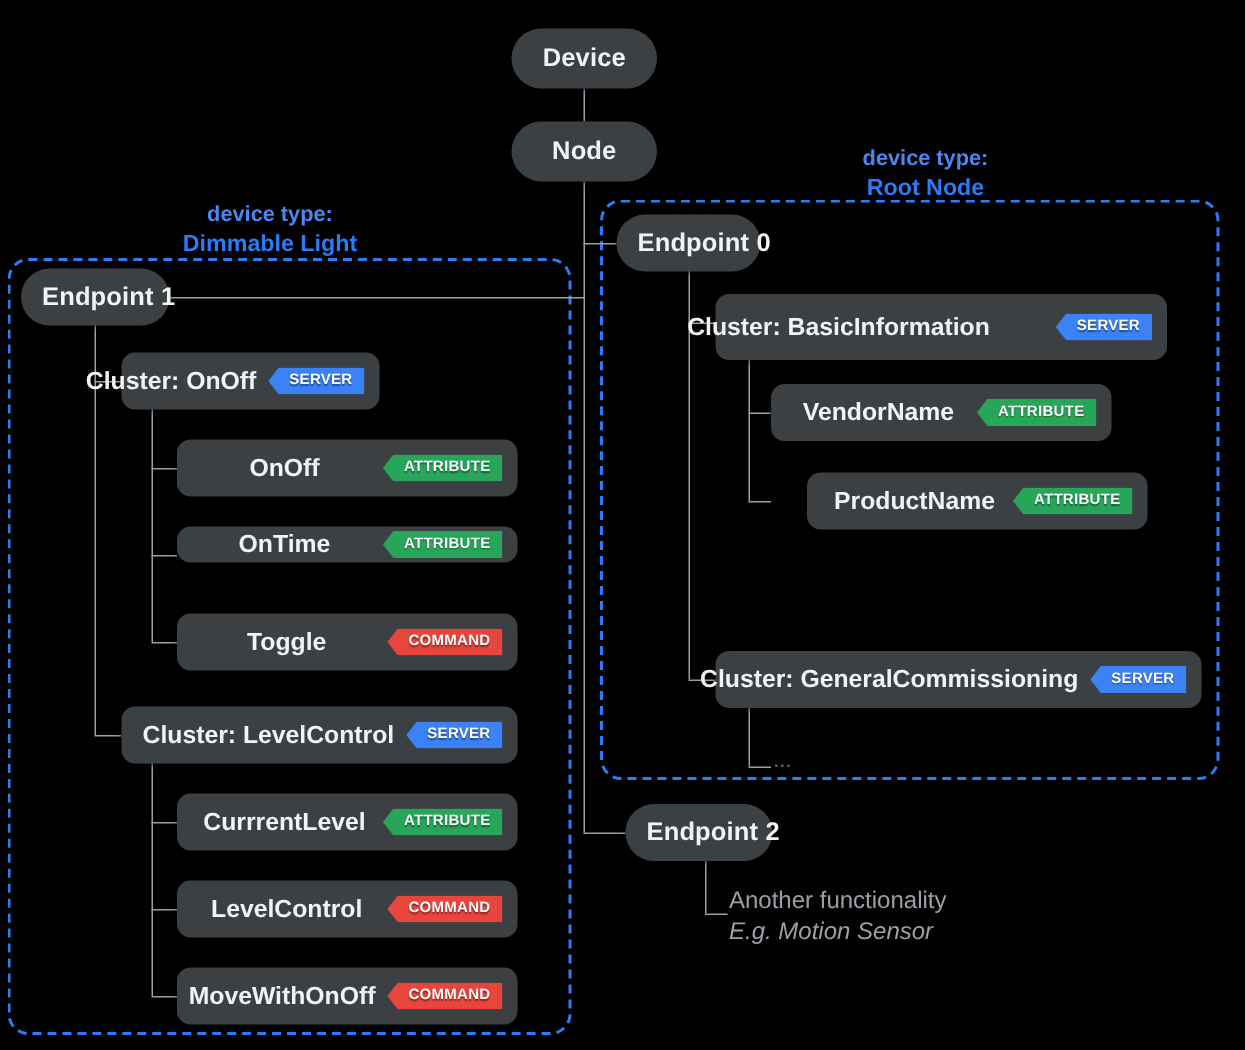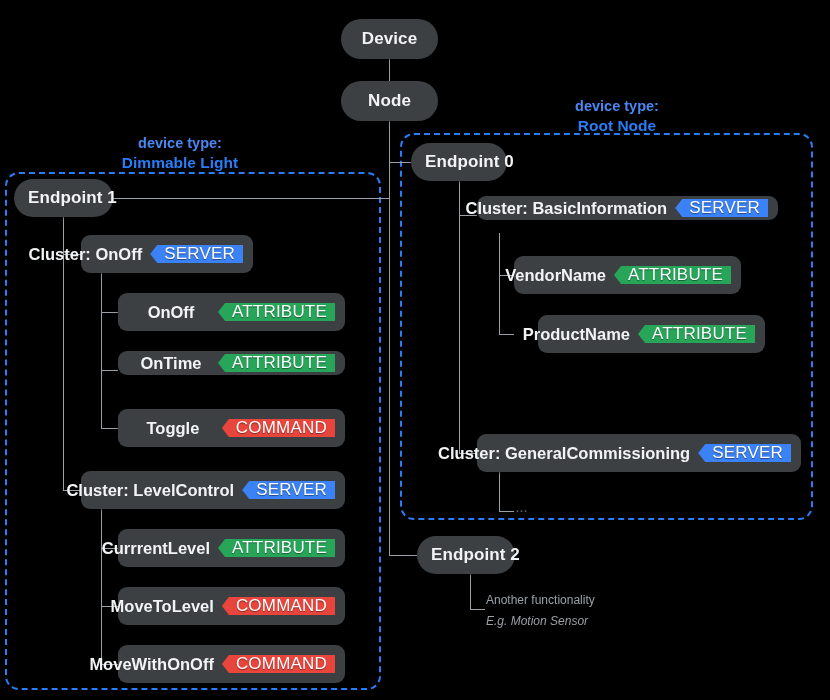--- a/index.html
+++ b/index.html
@@ -94,40 +94,40 @@
     white-space: nowrap;
     margin-right: auto;
     margin-left: auto;
     padding-left: 14px;
   }
 
   
   .badge {
     position: relative;
     display: inline-block;
-    font-size: 17px;
-    font-weight: 400;
+    font-size: 10px;
+    font-weight: 700;
     letter-spacing: 0.2px;
     color: #ffffff;
     padding: 2px 8px 2px 14px;
     margin-left: 8px;
     white-space: nowrap;
     clip-path: polygon(7px 0, 100% 0, 100% 100%, 7px 100%, 0 50%);
     line-height: 14px;
     text-shadow: 0 1px 1px rgba(0,0,0,0.45);
   }
   .badge.server    { background: #3b82f6; }
   .badge.attribute { background: #27a65a; }
   .badge.command   { background: #e8453c; }
 
   
   .note {
     position: absolute;
     color: #9aa0a6;
-    font-size: 12px;
+    font-size: 16px;
     white-space: nowrap;
     line-height: 21px;
   }
   .note .note-italic {
     display: block;
     font-style: italic;
   }
   .ellipsis {
     position: absolute;
     color: #5f6368;
@@ -230,29 +230,29 @@
   <div class="row" style="left:81px; top:471px; width:264px; height:38px;">
     <span class="rlabel">Cluster: LevelControl</span>
     <span class="badge server">SERVER</span>
   </div>
 
   <div class="row" style="left:118px; top:529px; width:227px; height:38px;">
     <span class="rlabel">CurrrentLevel</span>
     <span class="badge attribute">ATTRIBUTE</span>
   </div>
   <div class="row" style="left:118px; top:587px; width:227px; height:38px;">
-    <span class="rlabel">MoveToLevel</span>
+    <span class="rlabel">LevelControl</span>
     <span class="badge command">COMMAND</span>
   </div>
   <div class="row" style="left:118px; top:645px; width:227px; height:38px;">
     <span class="rlabel">MoveWithOnOff</span>
     <span class="badge command">COMMAND</span>
   </div>
 
-  <div class="row" style="left:477px; top:196px; width:301px; height:24px;">
+  <div class="row" style="left:477px; top:196px; width:301px; height:44px;gap:36px;">
     <span class="rlabel">Cluster: BasicInformation</span>
     <span class="badge server">SERVER</span>
   </div>
 
   <div class="row" style="left:514px; top:256px; width:227px; height:38px;">
     <span class="rlabel">VendorName</span>
     <span class="badge attribute">ATTRIBUTE</span>
   </div>
   <div class="row" style="left:538px; top:315px; width:227px; height:38px;">
     <span class="rlabel">ProductName</span>

